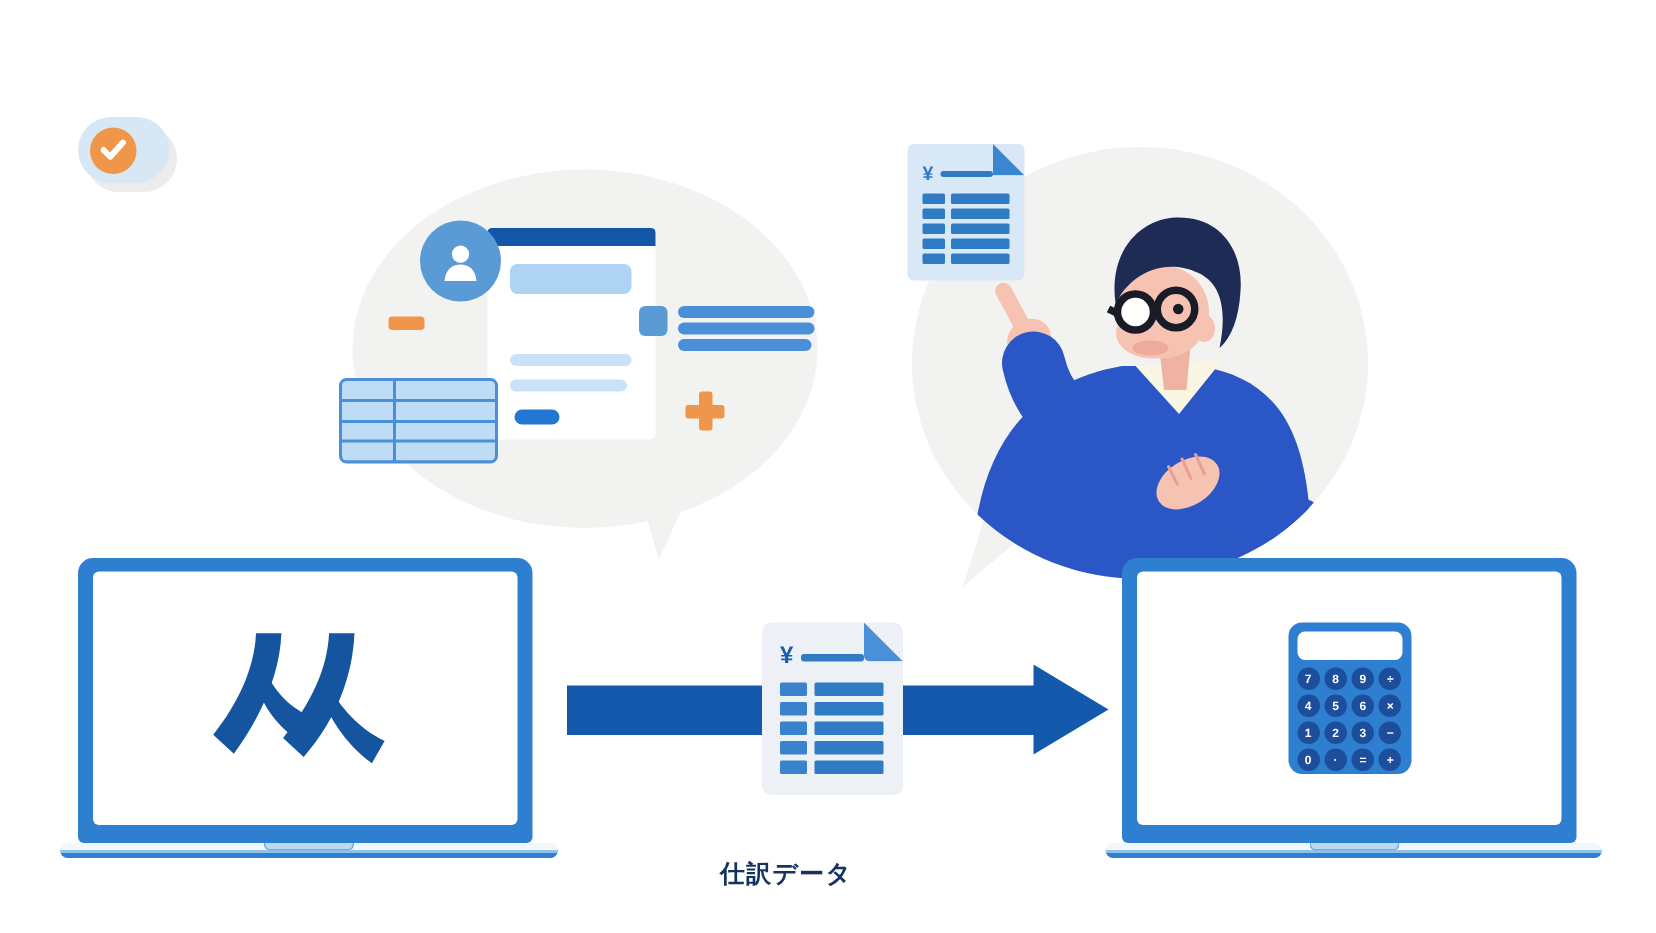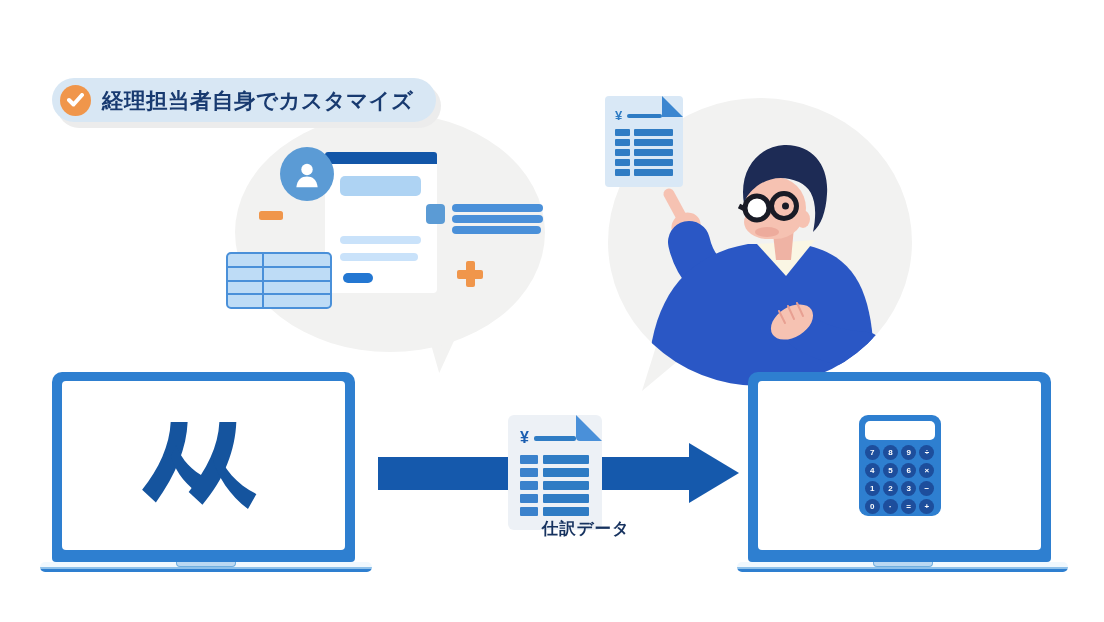--- a/index.html
+++ b/index.html
@@ -79,21 +79,21 @@
   .doc-big .fold{width:26px;height:26px;background:#4a90d9;border-radius:0 0 0 4px;}
   .doc-big .yen-row{left:12px;top:15px;}
   .doc-big .yen{font-size:16px;color:#1b5eb0;}
   .doc-big .yen-line{width:42px;height:5px;background:#2f7cc4;}
   .doc-big .rows{left:12px;top:40px;gap:4px;}
   .doc-big .r{gap:5px;}
   .doc-big .c1{width:18px;height:9px;background:#3b82cc;border-radius:1px;}
   .doc-big .c2{width:46px;height:9px;background:#2f7cc4;border-radius:1px;}
 
   .journal-label{
-    position:absolute;left:480px;top:518px;width:150px;text-align:right;
+    position:absolute;left:480px;top:572px;width:150px;text-align:left;
     font-size:16.5px;font-weight:700;color:#16325f;z-index:3;letter-spacing:1px;
   }
 
   
   .laptop-frame{position:absolute;width:303px;height:190px;background:#2e7fd0;border-radius:10px 10px 4px 4px;z-index:2;}
   .laptop-screen{position:absolute;inset:9px 10px 12px 10px;background:#ffffff;border-radius:4px;display:flex;align-items:center;justify-content:center;}
   .laptop-base{
     position:absolute;height:10px;border-radius:10px;z-index:2;
     background:linear-gradient(180deg,#f0f8fe 0 50%,#8fc1ea 50% 68%,#2e7fd0 68% 100%);
   }
@@ -160,21 +160,20 @@
       <circle cx="177.5" cy="108" r="3.5" fill="#191B26"></circle>
     </svg>
   </div>
 
   <div class="badge" style="left:52px;top:78px;">
     <span class="check">
       <svg width="17" height="14" viewBox="0 0 17 14">
           <path d="M2,7 L6.5,11.5 L15,2" stroke="#fff" stroke-width="4" fill="none" stroke-linecap="round" stroke-linejoin="round"></path>
         </svg>
     </span>
-    <span class="label">経理担当者自身でカスタマイズ</span>
   </div>
 
   <div class="ui-card">
     <div class="hdr"></div>
     <div class="inp"></div>
     <div class="ln1"></div>
     <div class="ln2"></div>
     <div class="btn"></div>
   </div>
   <div class="avatar">

